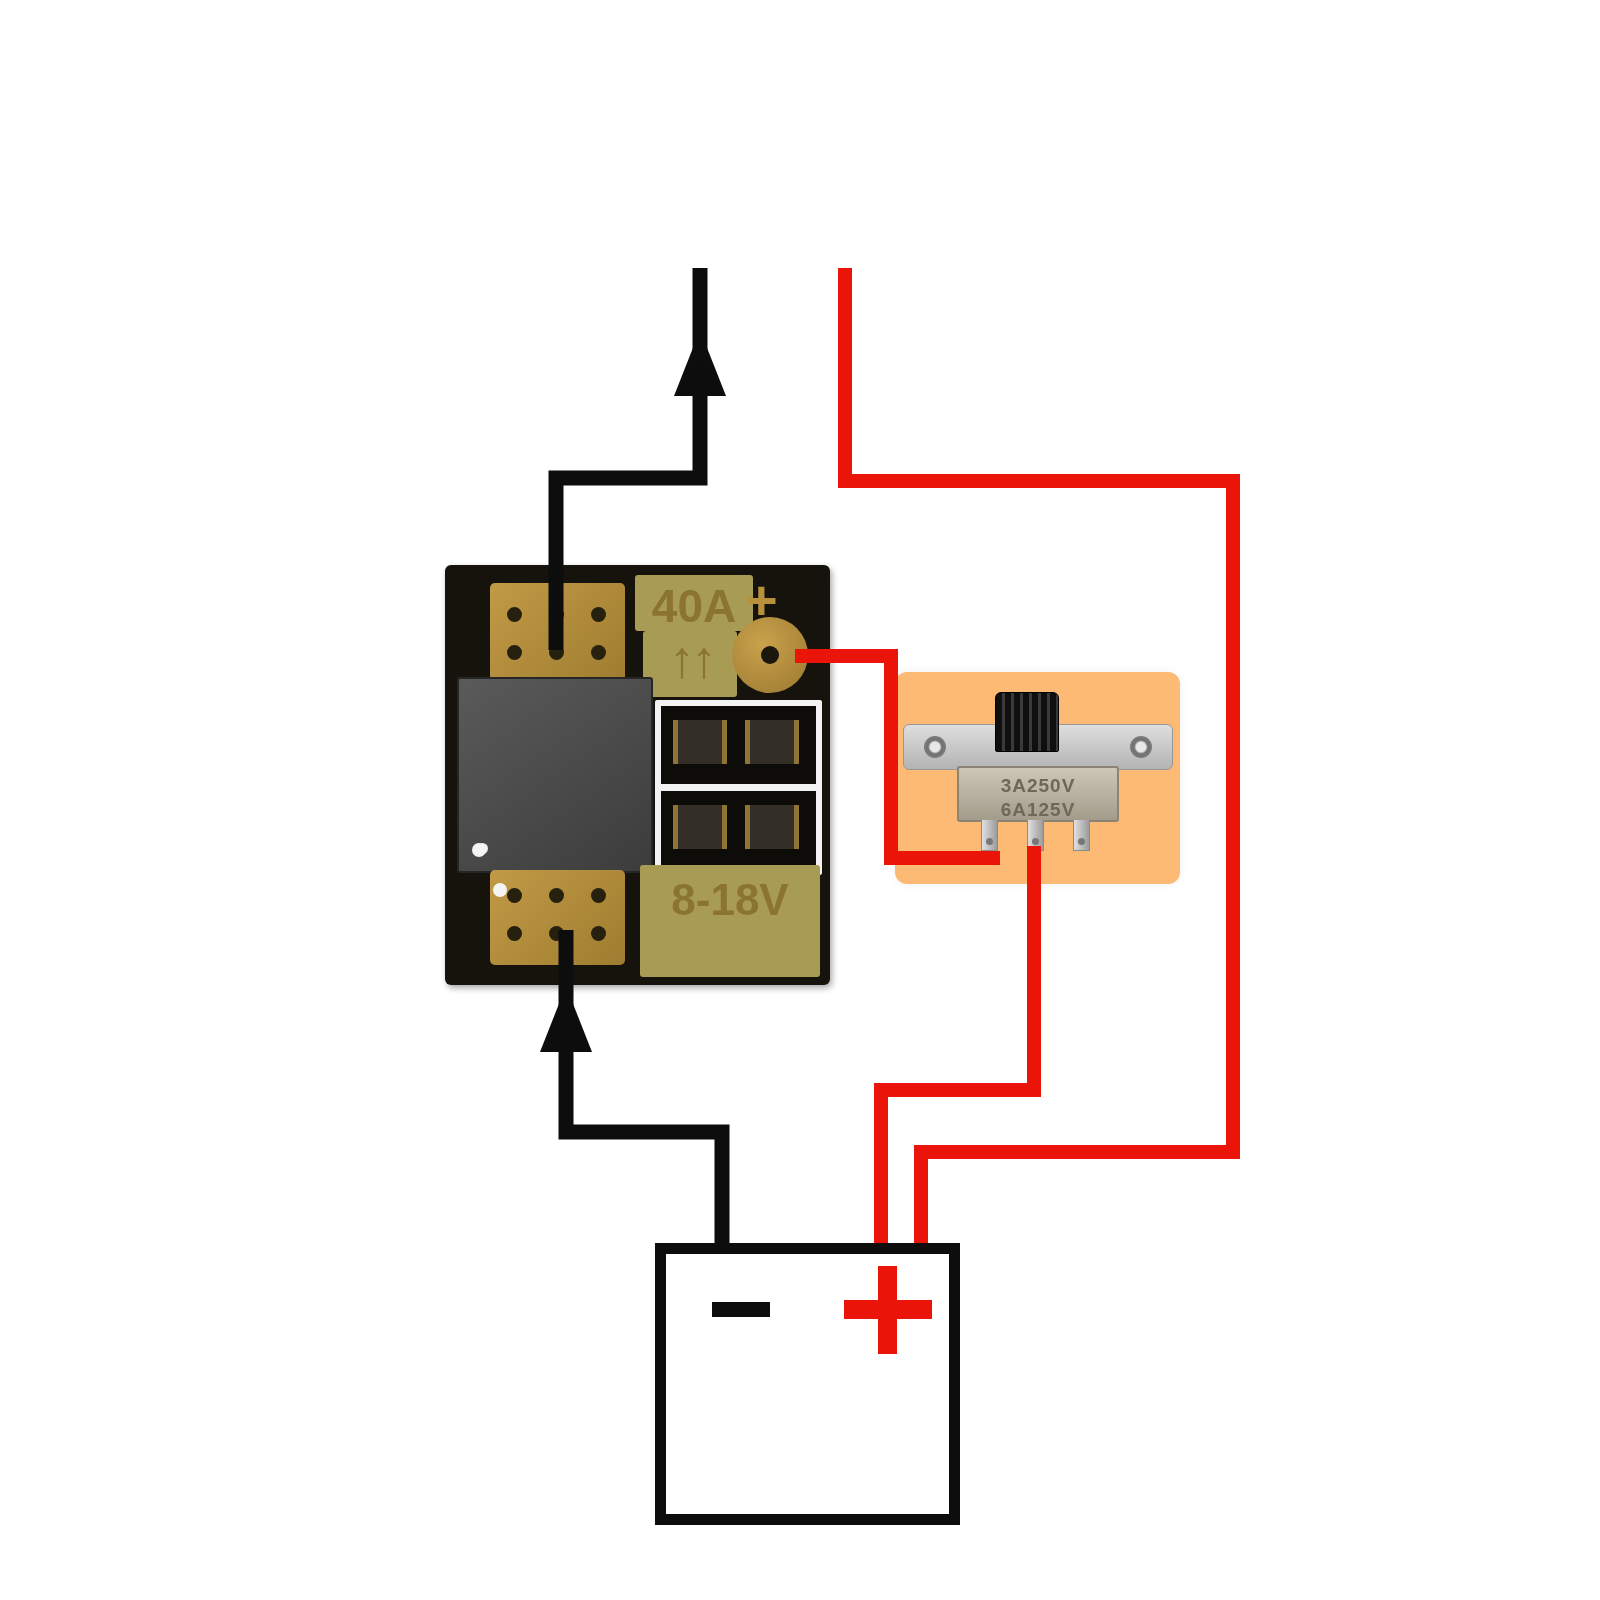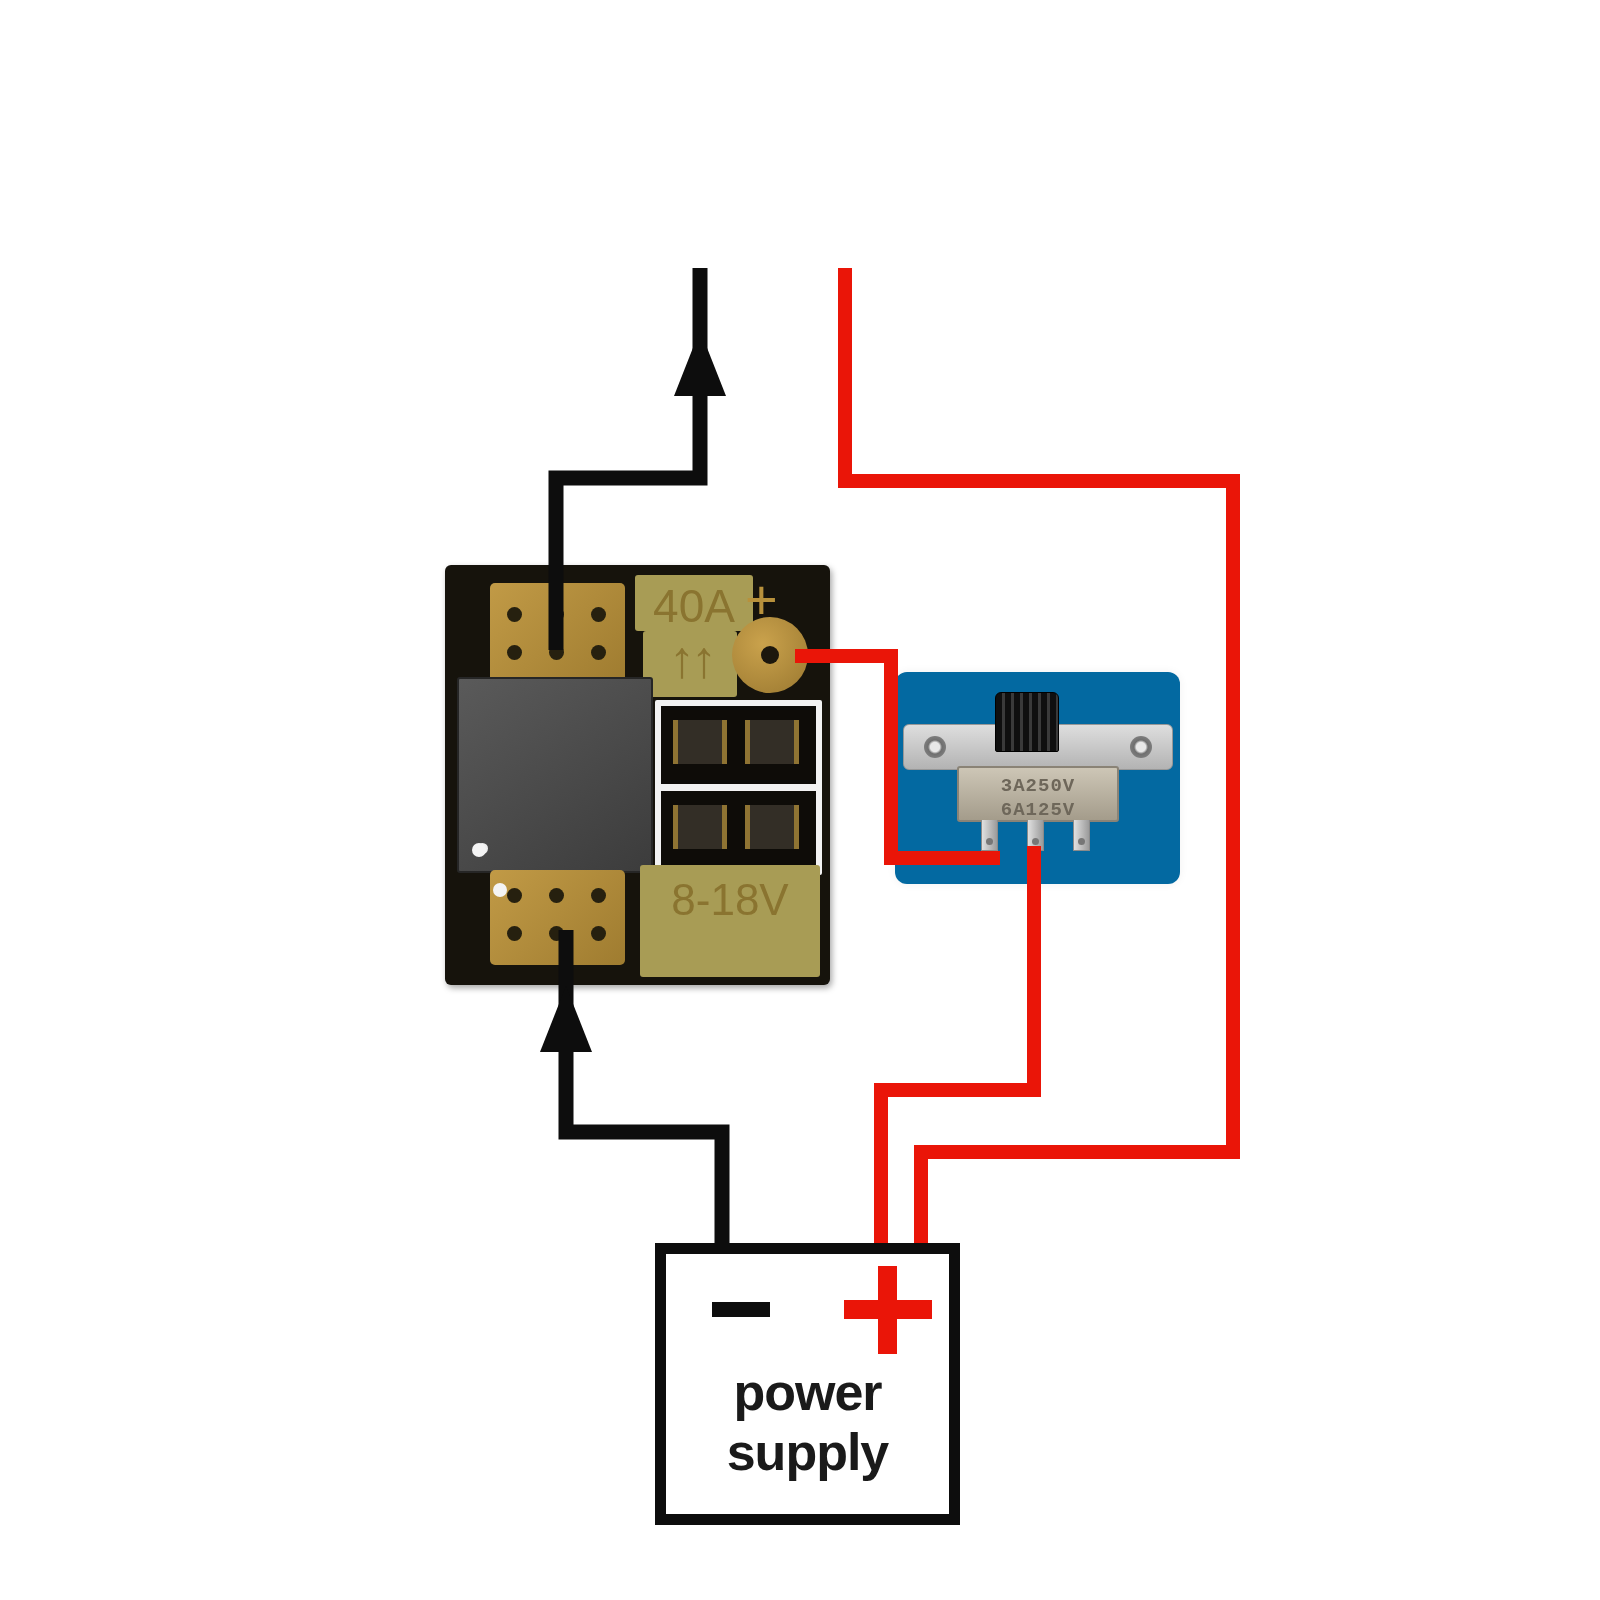--- a/index.html
+++ b/index.html
@@ -37,42 +37,42 @@
   .pad-bottom{left:45px;top:305px;width:135px;height:95px;}
   .hole{position:absolute;width:15px;height:15px;border-radius:50%;background:#26200f;}
   .pad-top .h1{left:17px;top:24px;} .pad-top .h2{left:59px;top:24px;} .pad-top .h3{left:101px;top:24px;}
   .pad-top .h4{left:17px;top:62px;} .pad-top .h5{left:59px;top:62px;} .pad-top .h6{left:101px;top:62px;}
   .pad-bottom .h1{left:17px;top:18px;} .pad-bottom .h2{left:59px;top:18px;} .pad-bottom .h3{left:101px;top:18px;}
   .pad-bottom .h4{left:17px;top:56px;} .pad-bottom .h5{left:59px;top:56px;} .pad-bottom .h6{left:101px;top:56px;}
   .olive{position:absolute;background:#a89c55;border-radius:3px;}
   .olive-40a{left:190px;top:10px;width:118px;height:56px;}
   .olive-arrows{left:198px;top:66px;width:94px;height:66px;}
   .olive-bottom{left:195px;top:300px;width:180px;height:112px;}
-  .pcb-text{position:absolute;font-weight:400;color:#8a7430;}
+  .pcb-text{position:absolute;font-weight:700;color:#8a7430;}
   .txt-40a{left:190px;top:14px;width:118px;text-align:center;font-size:46px;}
   .txt-plus{left:300px;top:2px;font-size:56px;color:#b8913c;}
   .txt-arrows{left:200px;top:64px;width:92px;text-align:center;font-size:52px;letter-spacing:-4px;color:#8a7430;}
   .txt-518{left:195px;top:310px;width:180px;text-align:center;font-size:44px;}
   .round-pad{position:absolute;left:287px;top:52px;width:76px;height:76px;border-radius:50%;
              background:radial-gradient(circle at 40% 35%,#caa24c,#9a7830);}
   .round-pad .center-hole{position:absolute;left:29px;top:29px;width:18px;height:18px;border-radius:50%;background:#1c170d;}
   .ic-chip{position:absolute;left:12px;top:112px;width:192px;height:192px;
            background:linear-gradient(145deg,#5a5a5a,#3c3c3c);border:2px solid #262626;border-radius:3px;}
   .chip-dot{position:absolute;left:18px;top:164px;width:11px;height:11px;border-radius:50%;background:#efefef;}
   .smd-row{position:absolute;left:210px;width:155px;height:78px;border:6px solid #f2f2f2;background:#0e0c08;border-radius:2px;}
   .row1{top:135px;} .row2{top:220px;}
   .smd{position:absolute;top:14px;width:44px;height:44px;background:#332e26;
        border-left:5px solid #8f7433;border-right:5px solid #8f7433;}
   .smd.c1{left:12px;} .smd.c2{left:84px;}
   .white-dot{position:absolute;width:14px;height:14px;border-radius:50%;background:#f4f4f4;}
   .wd1{left:27px;top:278px;} .wd2{left:48px;top:318px;}
 
   
   .switch-photo{position:absolute;left:895px;top:672px;width:285px;height:212px;z-index:1;
-                background:#0369a1;border-radius:12px;box-shadow:0 0 10px rgba(0,0,0,.06);font-family:Liberation Mono, monospace;}
+                background:#fdba74;border-radius:12px;box-shadow:0 0 10px rgba(0,0,0,.06);}
   .sw-flange{position:absolute;left:8px;top:52px;width:268px;height:44px;border-radius:6px;
              background:linear-gradient(180deg,#dedede,#b3b3b3);border:1px solid #979797;}
   .sw-hole{position:absolute;top:11px;width:22px;height:22px;border-radius:50%;
            background:radial-gradient(circle,#e8e8e8 30%,#6f6f6f 45%,#8d8d8d 100%);}
   .sw-hole.left{left:20px;} .sw-hole.right{left:226px;}
   .sw-knob{position:absolute;left:100px;top:20px;width:62px;height:58px;border-radius:6px 6px 2px 2px;
            background:repeating-linear-gradient(90deg,#0f0f0f 0 6px,#3a3a3a 6px 9px);border:1px solid #000;}
   .sw-body{position:absolute;left:62px;top:94px;width:162px;height:56px;border-radius:3px;
            background:linear-gradient(180deg,#cdc6b6,#a49c8b);border:2px solid #8a8376;
            text-align:center;color:#6e675a;font-weight:700;font-size:19px;line-height:24px;letter-spacing:1px;padding-top:6px;box-sizing:border-box;}
@@ -156,21 +156,20 @@
     <polyline points="566,930 566,1132 722,1132 722,1252" fill="none" stroke="#0d0d0d" stroke-width="15"></polyline>
     <polygon points="566,986 540,1052 592,1052" fill="#0d0d0d"></polygon>
 
     <polyline points="845,268 845,481 1233,481 1233,1152 921,1152 921,1252" fill="none" stroke="#ea1508" stroke-width="14"></polyline>
     <polyline points="795,656 891,656 891,858 1000,858" fill="none" stroke="#ea1508" stroke-width="14"></polyline>
     <polyline points="1034,846 1034,1090 881,1090 881,1252" fill="none" stroke="#ea1508" stroke-width="14"></polyline>
   </svg>
 
 
   <div class="tbox box-ps">
-    <div class="tbox-label">power supply</div>
     <div class="minus-bar"></div>
     <div class="cross">
       <div class="v"></div>
       <div class="h"></div>
     </div>
   </div>
 
 </div>
 
 </body></html>

